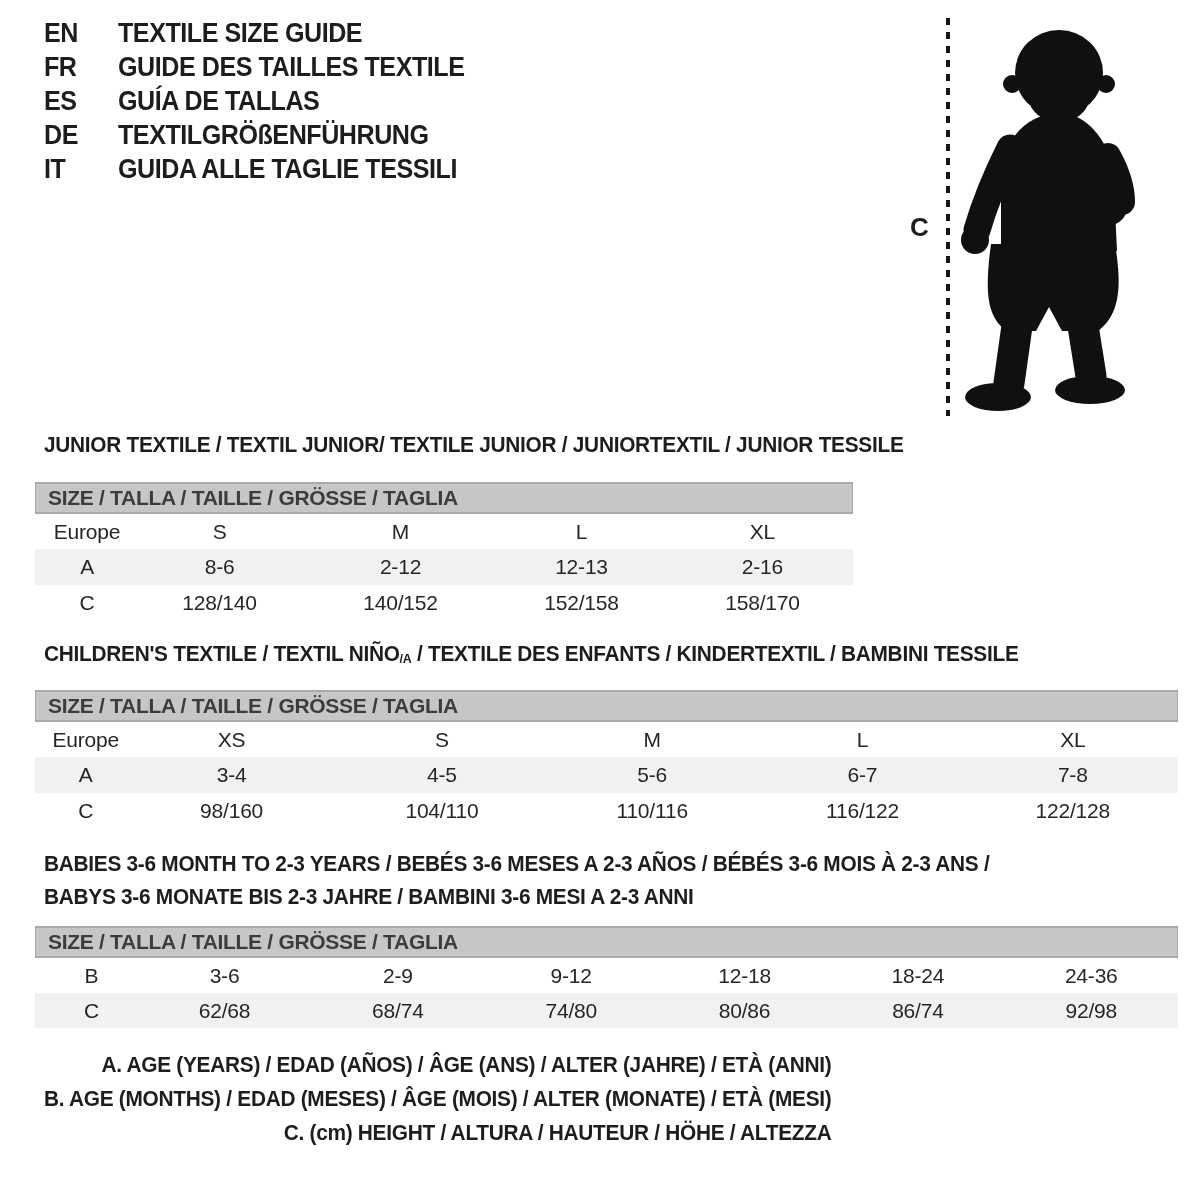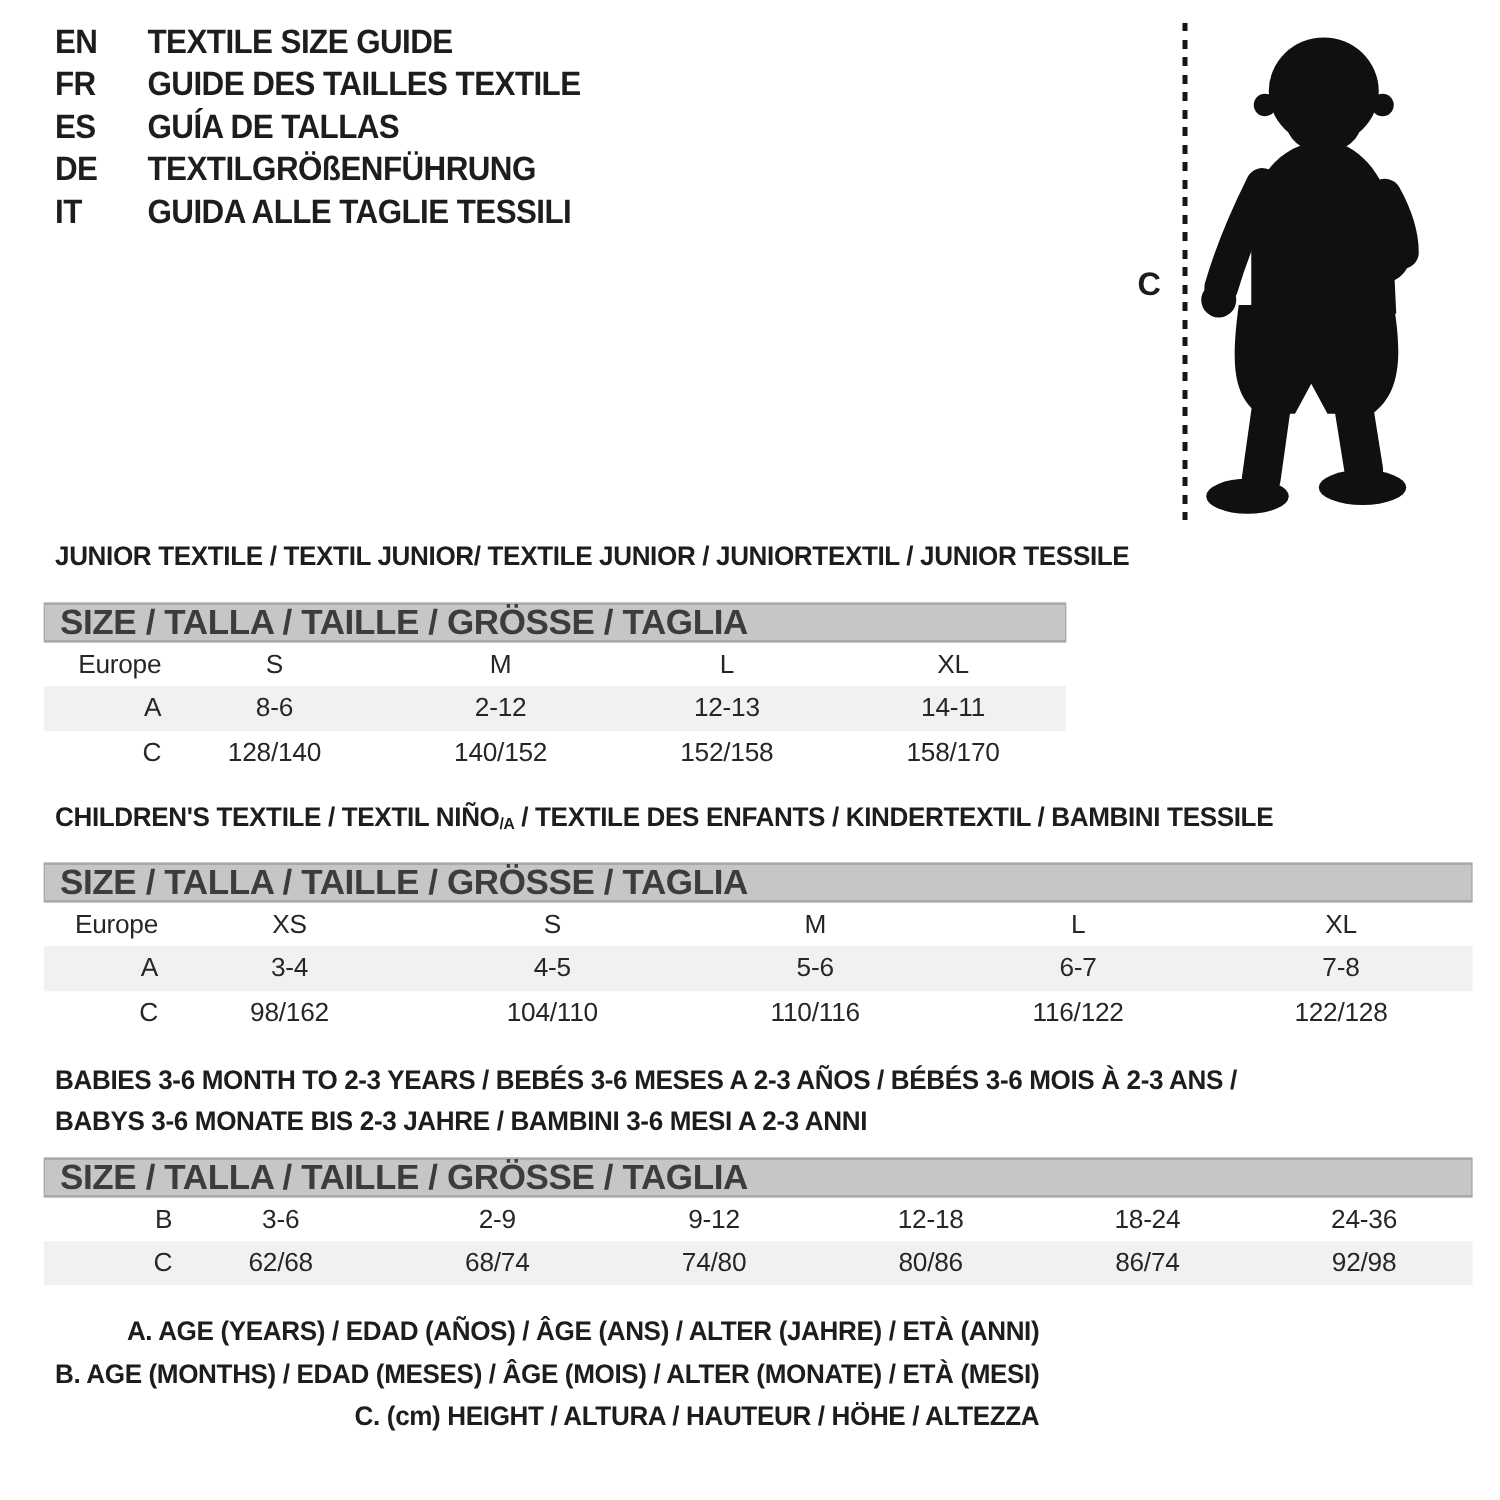--- a/index.html
+++ b/index.html
@@ -33,28 +33,28 @@
     transform:scaleX(0.97); transform-origin:left center;
   }
   .title-sub { font-size:0.6em; vertical-align:-0.18em; }
 
   
   .sizetable { box-sizing:border-box; }
   .bar {
     height:32px; box-sizing:border-box;
     background:#c6c6c6; border:2px solid #a9a9a9; border-left-width:1px; border-right-width:1px;
     display:flex; align-items:center; padding-left:12px;
-    font-weight:700; font-size:28px; color:#3c3c3c; letter-spacing:-0.3px;
+    font-weight:700; font-size:21px; color:#3c3c3c; letter-spacing:-0.3px;
   }
   .trow { display:grid; align-items:center; font-size:21px; color:#262626; letter-spacing:-0.2px; }
   .trow.h35 { height:35px; }
   .trow.h36 { height:36px; }
   .trow.alt { background:#f1f1f1; }
   .cell { text-align:center; white-space:nowrap; }
-  .cell.label { text-align:right; padding-left:10px; }
+  .cell.label { text-align:center; padding-left:10px; }
   .junior   .trow { grid-template-columns:11.5% 22.125% 22.125% 22.125% 22.125%; }
   .children .trow { grid-template-columns:8% 18.4% 18.4% 18.4% 18.4% 18.4%; }
   .babies   .trow { grid-template-columns:9% 15.166% 15.166% 15.166% 15.166% 15.166% 15.166%; }
   .tbl-junior   { left:35px; top:482px; width:818px; }
   .tbl-children { left:35px; top:690px; width:1143px; }
   .tbl-babies   { left:35px; top:926px; width:1143px; }
   .title-junior   { left:44px; top:433px; }
   .title-children { left:44px; top:642px; }
   .title-babies   { left:44px; top:848px; line-height:33px; }
 
@@ -120,21 +120,21 @@
     <div class="cell">S</div>
     <div class="cell">M</div>
     <div class="cell">L</div>
     <div class="cell">XL</div>
   </div>
   <div class="trow h36 alt">
     <div class="cell label">A</div>
     <div class="cell">8-6</div>
     <div class="cell">2-12</div>
     <div class="cell">12-13</div>
-    <div class="cell">14-11</div>
+    <div class="cell">2-16</div>
   </div>
   <div class="trow h35">
     <div class="cell label">C</div>
     <div class="cell">128/140</div>
     <div class="cell">140/152</div>
     <div class="cell">152/158</div>
     <div class="cell">158/170</div>
   </div>
 </div>
 
@@ -154,21 +154,21 @@
   <div class="trow h36 alt">
     <div class="cell label">A</div>
     <div class="cell">3-4</div>
     <div class="cell">4-5</div>
     <div class="cell">5-6</div>
     <div class="cell">6-7</div>
     <div class="cell">7-8</div>
   </div>
   <div class="trow h35">
     <div class="cell label">C</div>
-    <div class="cell">98/162</div>
+    <div class="cell">98/160</div>
     <div class="cell">104/110</div>
     <div class="cell">110/116</div>
     <div class="cell">116/122</div>
     <div class="cell">122/128</div>
   </div>
 </div>
 
 <div class="abs section-title title-babies">
   <div>BABIES 3-6 MONTH TO 2-3 YEARS / BEBÉS 3-6 MESES A 2-3 AÑOS / BÉBÉS 3-6 MOIS À 2-3 ANS /</div>
   <div>BABYS 3-6 MONATE BIS 2-3 JAHRE / BAMBINI 3-6 MESI A 2-3 ANNI</div>

